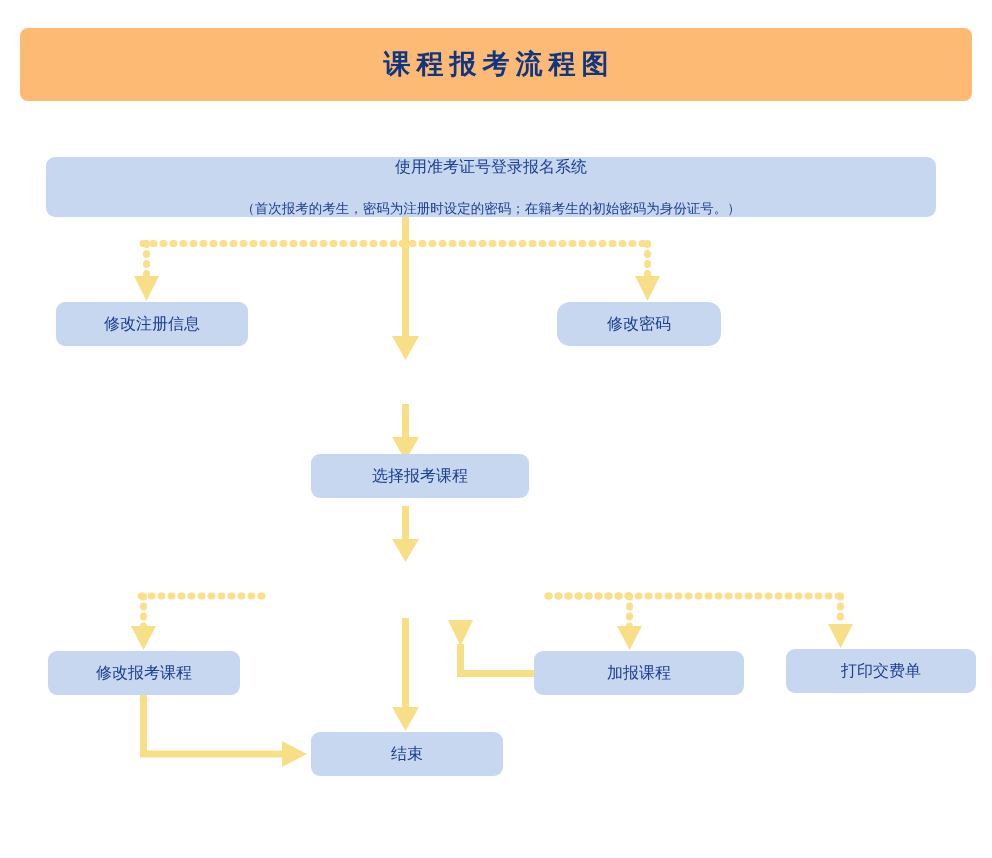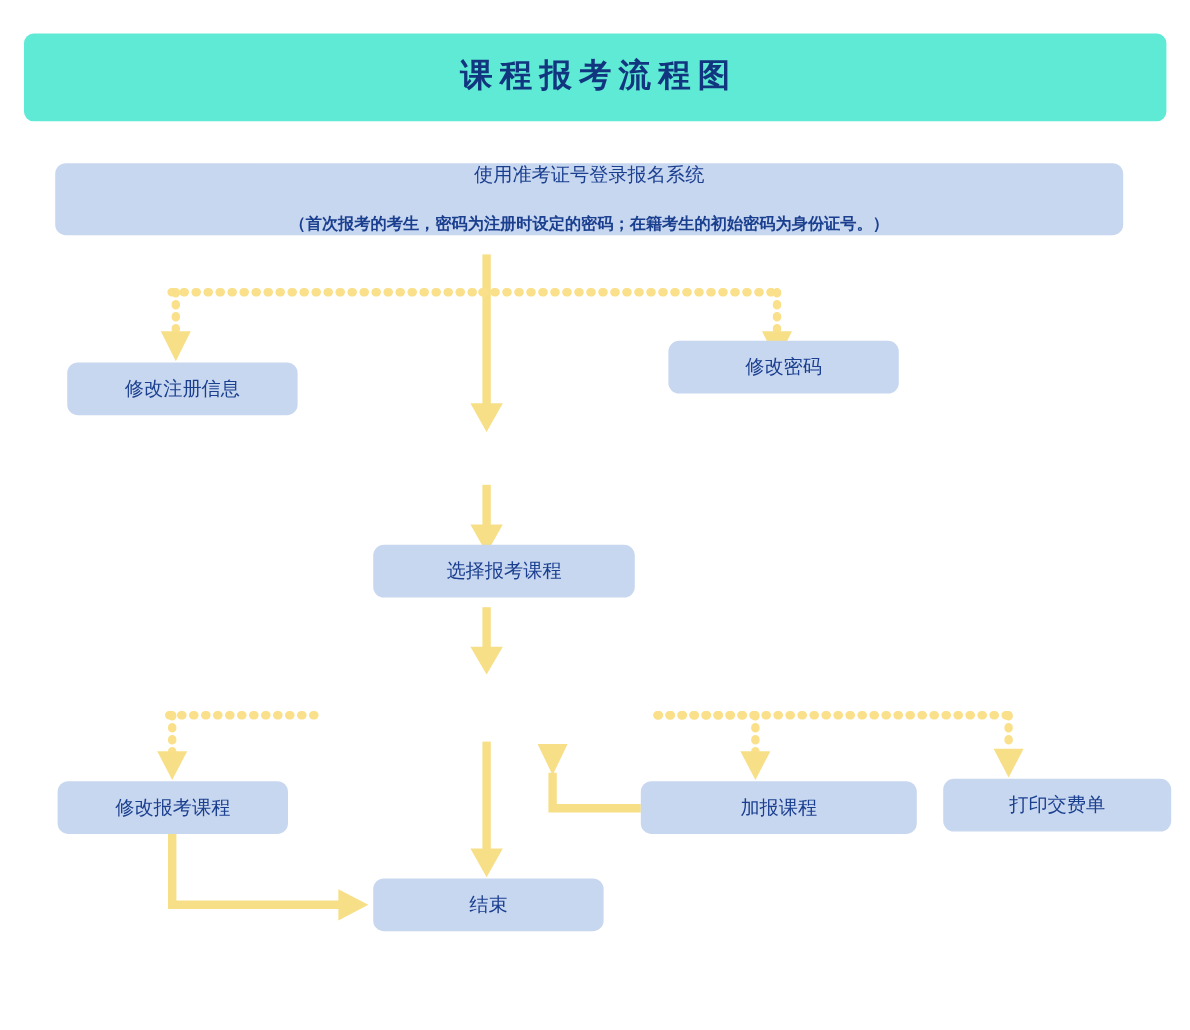--- a/index.html
+++ b/index.html
@@ -34,21 +34,21 @@
     z-index: 1;
   }
 
   
   .banner {
     position: absolute;
     left: 20px;
     top: 28px;
     width: 952px;
     height: 73px;
-    background: #5eead4;
+    background: #fdba74;
     border-radius: 8px;
     z-index: 2;
     display: flex;
     align-items: center;
     justify-content: center;
   }
   .banner-title {
     color: #11357f;
     font-size: 27px;
     font-weight: bold;
@@ -74,32 +74,31 @@
     color: #1b3f8f;
     font-size: 16px;
     line-height: 1.45;
     white-space: nowrap;
   }
   .node .sub-label {
     color: #1b3f8f;
     font-size: 13.5px;
     line-height: 1.5;
     white-space: nowrap;
-    font-weight: bold;
-  }
-
-  
-  #node-login      { left: 46px;  top: 136px; width: 890px; height: 60px; gap: 20px; }
+  }
+
+  
+  #node-login      { left: 46px;  top: 157px; width: 890px; height: 60px; gap: 20px; }
   #node-edit-reg   { left: 56px;  top: 302px; width: 192px; height: 44px; }
-  #node-edit-pwd   { left: 557px; top: 284px; width: 192px; height: 44px; }
+  #node-edit-pwd   { left: 557px; top: 302px; width: 164px; height: 44px; border-radius: 13px; }
   #node-rules      { left: 311px; top: 360px; width: 192px; height: 44px; }
   #node-select     { left: 311px; top: 454px; width: 218px; height: 44px; }
   #node-pay        { left: 266px; top: 562px; width: 282px; height: 56px; }
   #node-edit-course{ left: 48px;  top: 651px; width: 192px; height: 44px; justify-content: center; }
-  #node-add-course { left: 534px; top: 651px; width: 230px; height: 44px; }
+  #node-add-course { left: 534px; top: 651px; width: 210px; height: 44px; }
   #node-print      { left: 746px; top: 649px; width: 190px; height: 44px; margin-left: 40px; }
   #node-end        { left: 311px; top: 732px; width: 192px; height: 44px; justify-content: center; }
 </style>
 </head>
 <body>
 
 <div id="canvas">
 
   <svg id="edges" viewBox="0 0 992 858">
     <defs>

